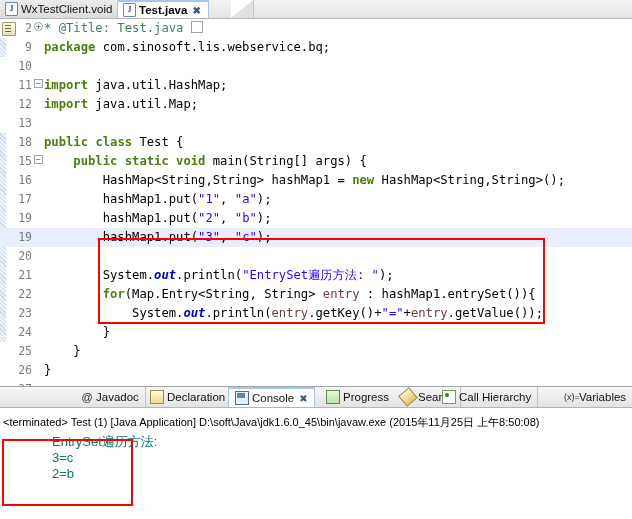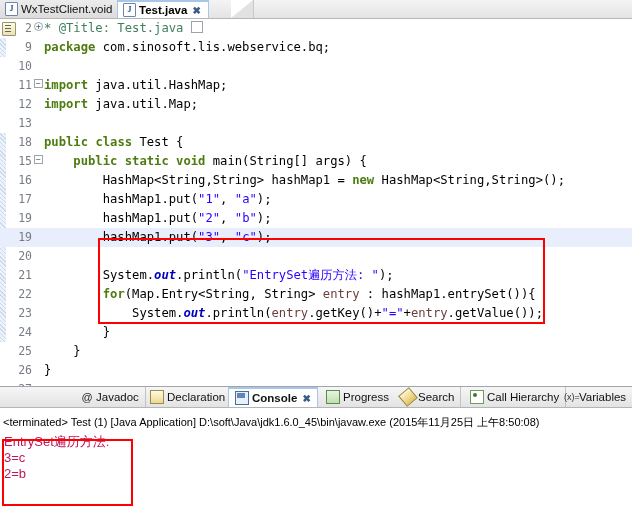--- a/index.html
+++ b/index.html
@@ -117,21 +117,21 @@
     border-bottom:1px solid #b5b5b5;
   }
   .vtab{
     position:absolute;top:0;height:20px;
     display:flex;align-items:center;gap:3px;padding:0 6px;
     font-size:11.5px;white-space:nowrap;box-sizing:border-box;
     border-right:1px solid #c3c3c3;
     color:#111;
   }
   .vtab.sel{
-    background:#ffffff;font-weight:bold;
+    background:#ffffff;font-weight:normal;
     border-left:1px solid #a8c6e8;border-right:1px solid #a8c6e8;
     border-top:2px solid #a8c6e8;
   }
   .vtab-icn{width:12px;height:12px;flex:none;position:relative;}
   .ic-problems{background:linear-gradient(#fff,#e9e9e9);border:1px solid #8f8f8f;}
   .ic-problems:after{content:"";position:absolute;left:1px;top:1px;width:4px;height:8px;background:#d33;}
   .ic-javadoc{
     background:none;border:none;font-size:11px;line-height:12px;text-align:center;color:#2b2b2b;
   }
   .ic-decl{background:linear-gradient(#fffbe0,#ecd98f);border:1px solid #9a8b4e;}
@@ -151,21 +151,21 @@
 
   .console-surface{
     position:absolute;left:0;top:21px;width:632px;height:112px;background:#fff;
   }
   .termline{
     position:absolute;left:3px;top:7px;white-space:nowrap;
     font-family:"Liberation Sans",sans-serif;font-size:11px;color:#000;
   }
   .outarea{
     position:absolute;left:4px;top:26px;
-    font-family:"Liberation Sans",sans-serif;font-size:13px;line-height:16px;color:#be185d;
+    font-family:"Liberation Sans",sans-serif;font-size:13px;line-height:16px;color:#0f766e;padding-left:48px;
   }
   .outline{white-space:pre;}
 </style>
 </head>
 <body>
 
 <div id="app">
 
   <div class="editor-tabbar">
     <div class="etab inactive">
@@ -320,21 +320,21 @@
       <div class="vtab" style="left:320px;border-right:none;">
         <span class="vtab-icn ic-progress"></span>
         <span>Progress</span>
       </div>
 
       <div class="vtab" style="left:395px;">
         <span class="vtab-icn ic-search"></span>
         <span>Search</span>
       </div>
 
-      <div class="vtab" style="left:464px;justify-content:center;">
+      <div class="vtab" style="left:436px;justify-content:center;">
         <span class="vtab-icn ic-callh"></span>
         <span>Call Hierarchy</span>
       </div>
 
       <div class="vtab" style="left:558px;border-right:none;">
         <span class="vtab-icn ic-vars">(x)=</span>
         <span>Variables</span>
       </div>
     </div>
 

